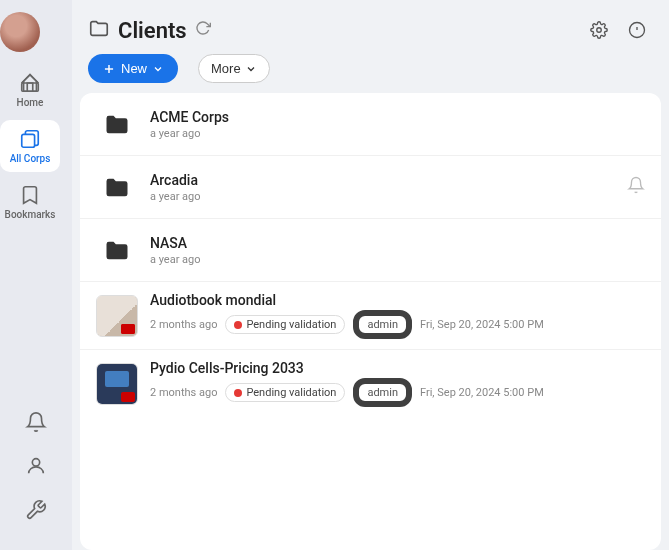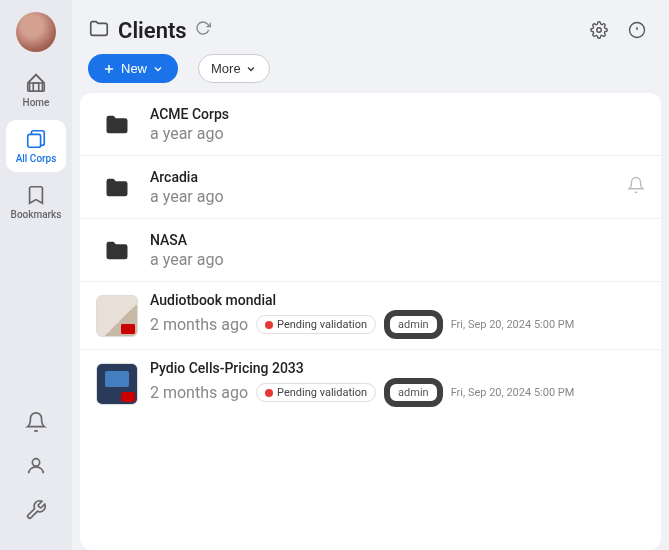--- a/index.html
+++ b/index.html
@@ -12,21 +12,20 @@
       background: #f0f2f5;
     }
 
     
     .sidebar {
       width: 72px;
       height: 550px;
       background: #e8eaf0;
       display: flex;
       flex-direction: column;
-      align-items: center;
       padding: 12px 0;
       gap: 4px;
       flex-shrink: 0;
     }
     .avatar {
       width: 40px;
       height: 40px;
       border-radius: 50%;
       overflow: hidden;
       margin-bottom: 8px;
@@ -234,21 +233,21 @@
       color: #222;
       margin-bottom: 2px;
     }
     .file-meta {
       display: flex;
       align-items: center;
       gap: 8px;
       flex-wrap: wrap;
     }
     .file-date {
-      font-size: 16px;
+      font-size: 11px;
       color: #888;
     }
     .badge {
       display: flex;
       align-items: center;
       gap: 4px;
       font-size: 11px;
       padding: 2px 8px;
       border-radius: 12px;
       border: 1px solid #ddd;

